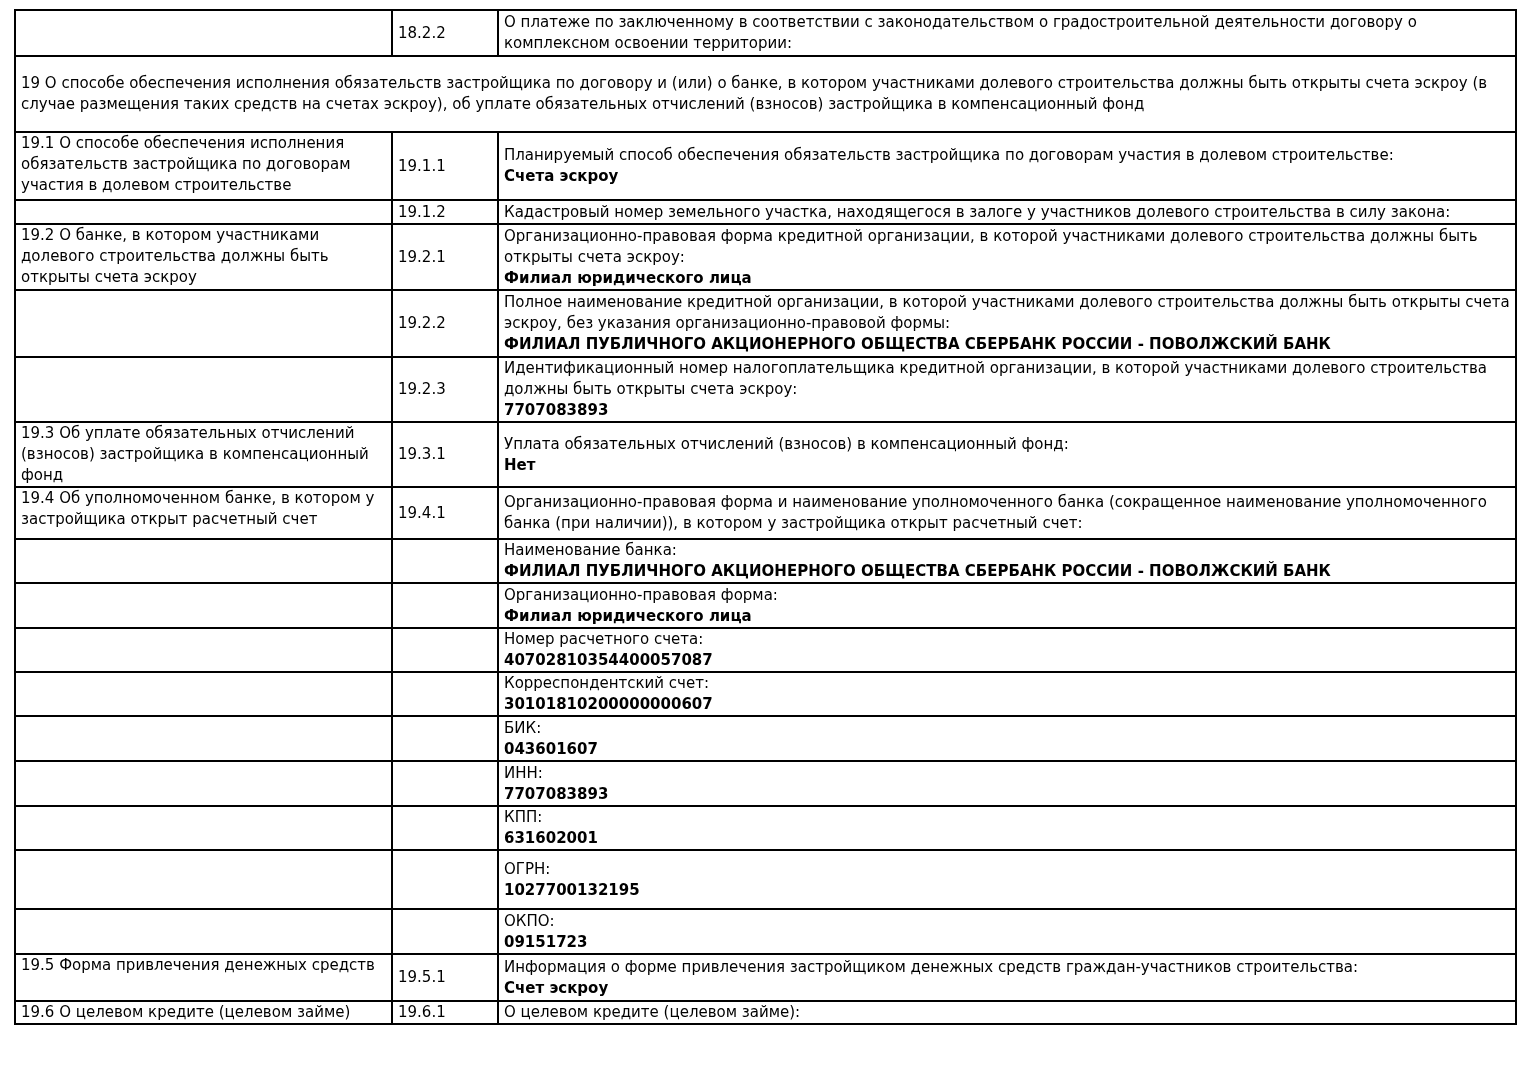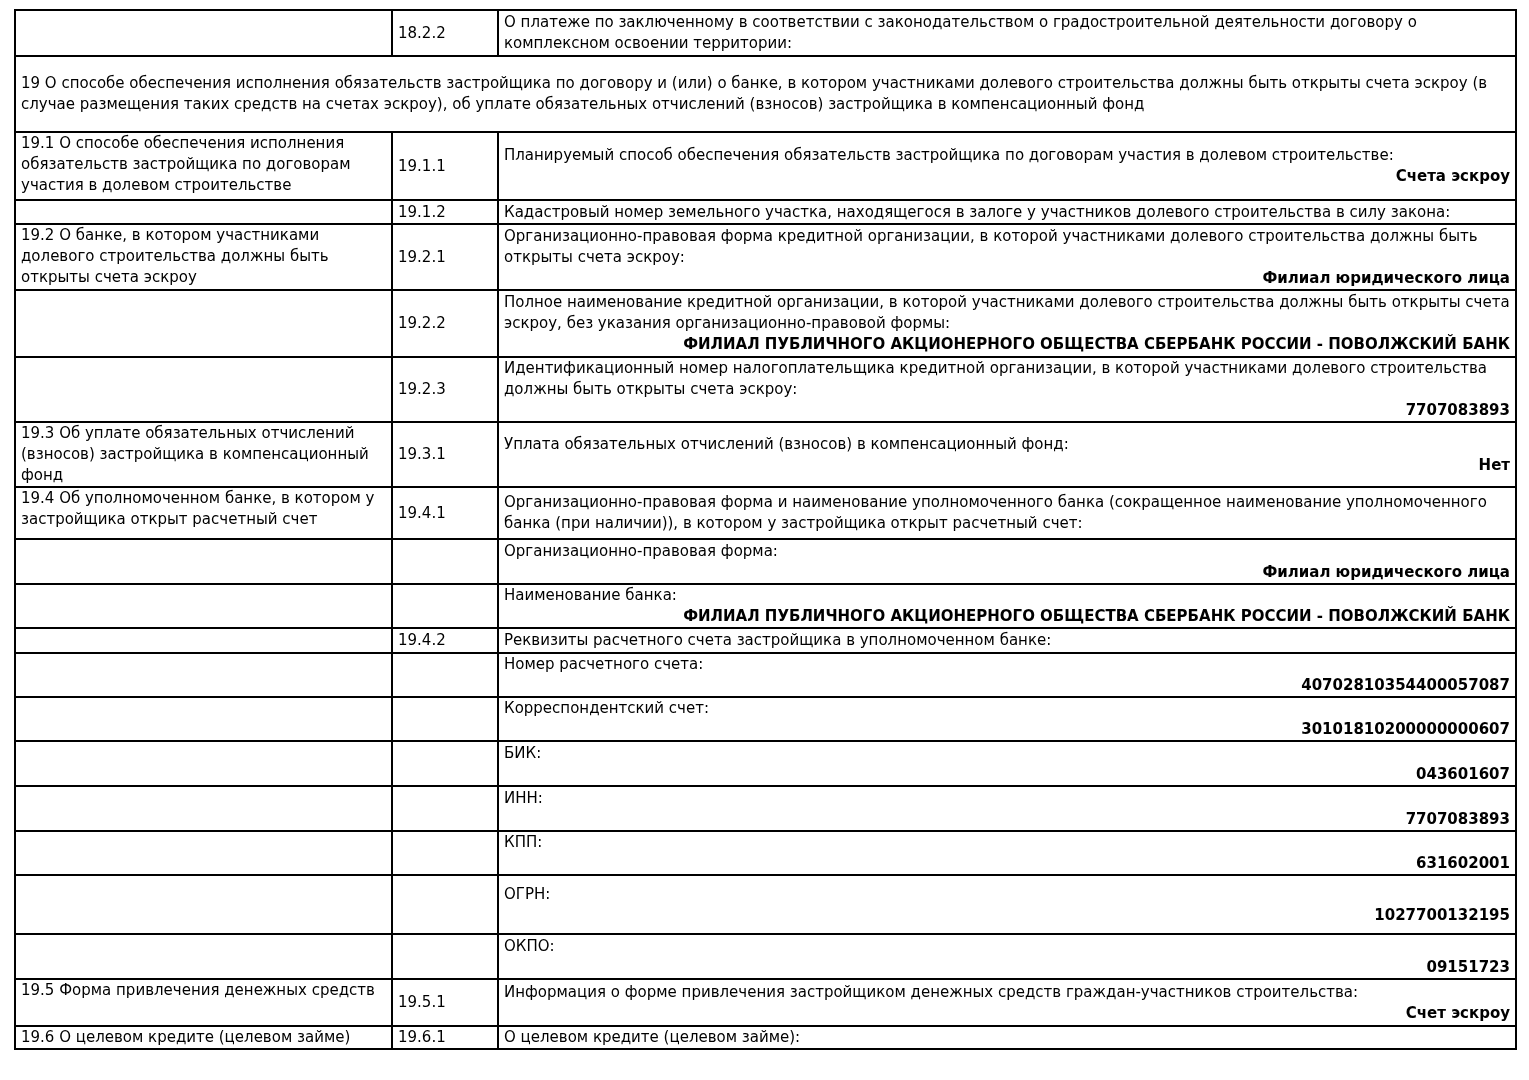--- a/index.html
+++ b/index.html
@@ -25,21 +25,21 @@
     padding: 0 5px;
     line-height: 21px;
     vertical-align: middle;
     overflow: hidden;
     word-wrap: break-word;
   }
   td.c1 { vertical-align: top; }
   td.c2 { vertical-align: middle; }
   td.c3 { vertical-align: middle; }
   td.sec { vertical-align: top; padding: 16px 5px; }
-  .val { font-weight: bold; text-align: right; }
+  .val { font-weight: bold; }
   .lbl { font-weight: normal; }
 </style>
 </head>
 <body>
 
 <table class="decl">
   <colgroup>
     <col style="width:377px">
     <col style="width:106px">
     <col style="width:1018px">
@@ -116,46 +116,38 @@
 
   <tr style="height:52px">
     <td class="c1">19.4 Об уполномоченном банке, в котором у застройщика открыт расчетный счет</td>
     <td class="c2">19.4.1</td>
     <td class="c3">
       <div class="lbl">Организационно-правовая форма и наименование уполномоченного банка (сокращенное наименование уполномоченного банка (при наличии)), в котором у застройщика открыт расчетный счет:</div>
       <div class="val"></div>
     </td>
   </tr>
 
+  <tr style="height:44px">
+    <td class="c1"></td>
+    <td class="c2"></td>
+    <td class="c3">
+      <div class="lbl">Наименование банка:</div>
+      <div class="val">ФИЛИАЛ ПУБЛИЧНОГО АКЦИОНЕРНОГО ОБЩЕСТВА СБЕРБАНК РОССИИ - ПОВОЛЖСКИЙ БАНК</div>
+    </td>
+  </tr>
+
   <tr style="height:45px">
     <td class="c1"></td>
     <td class="c2"></td>
     <td class="c3">
       <div class="lbl">Организационно-правовая форма:</div>
       <div class="val">Филиал юридического лица</div>
     </td>
   </tr>
 
-  <tr style="height:44px">
-    <td class="c1"></td>
-    <td class="c2"></td>
-    <td class="c3">
-      <div class="lbl">Наименование банка:</div>
-      <div class="val">ФИЛИАЛ ПУБЛИЧНОГО АКЦИОНЕРНОГО ОБЩЕСТВА СБЕРБАНК РОССИИ - ПОВОЛЖСКИЙ БАНК</div>
-    </td>
-  </tr>
-
-  <tr style="height:25px">
-    <td class="c1"></td>
-    <td class="c2">19.4.2</td>
-    <td class="c3">
-      <div class="lbl">Реквизиты расчетного счета застройщика в уполномоченном банке:</div>
-      <div class="val"></div>
-    </td>
-  </tr>
 
   <tr style="height:44px">
     <td class="c1"></td>
     <td class="c2"></td>
     <td class="c3">
       <div class="lbl">Номер расчетного счета:</div>
       <div class="val">40702810354400057087</div>
     </td>
   </tr>
 

